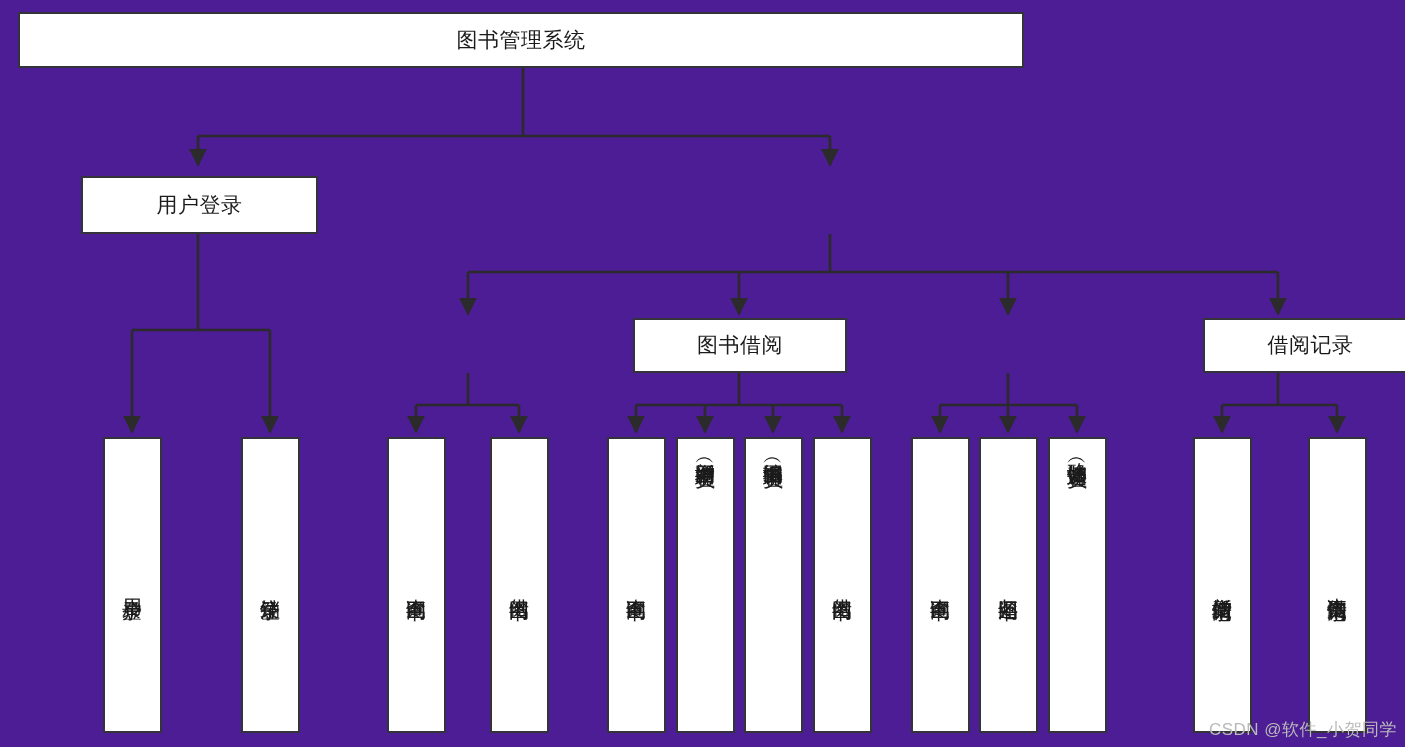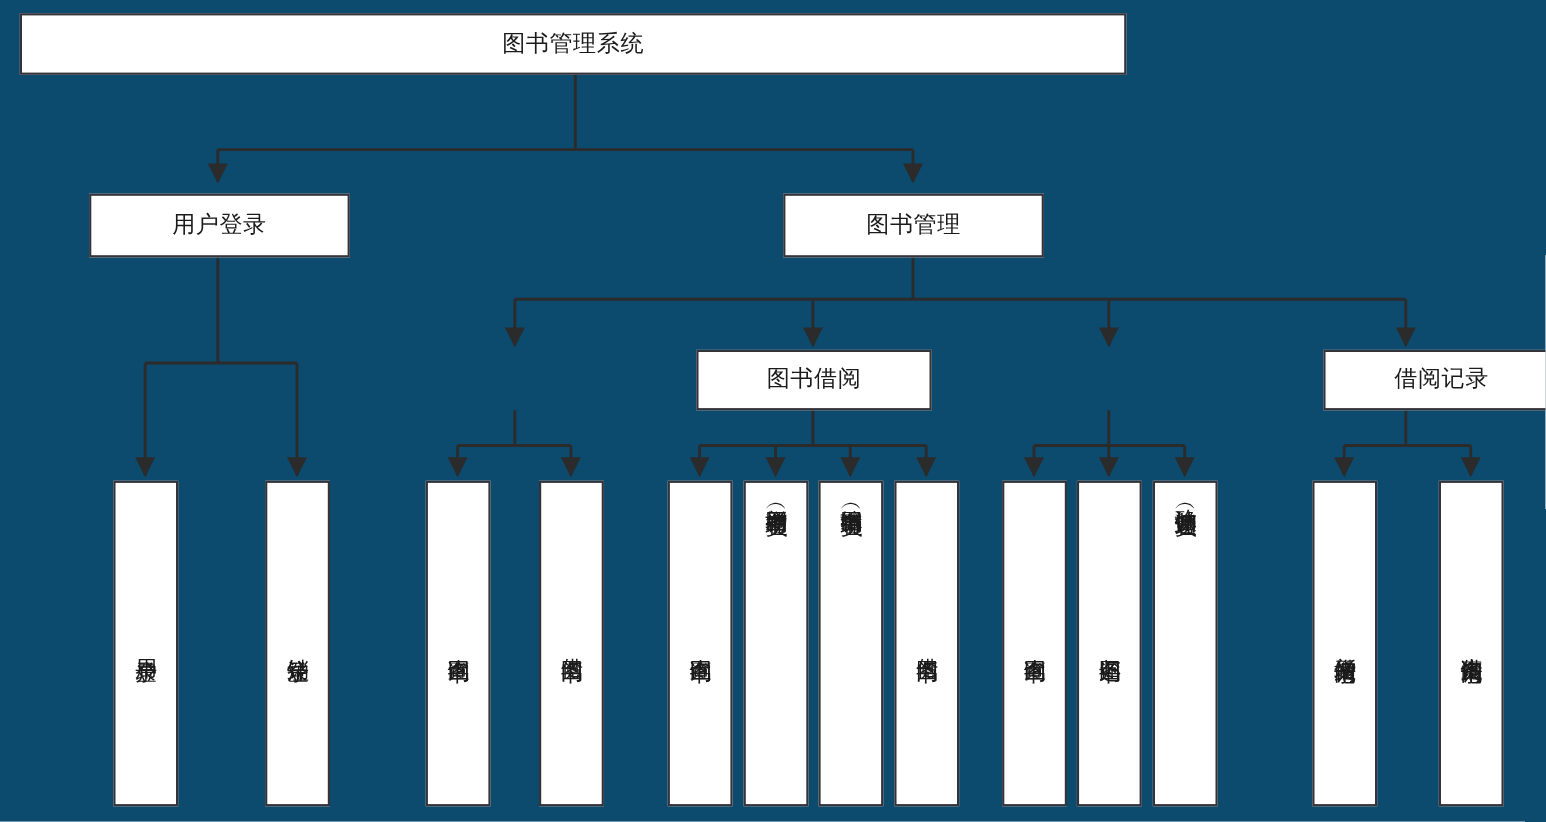--- a/index.html
+++ b/index.html
@@ -10,21 +10,21 @@
   body {
     width: 1405px;
     height: 747px;
     font-family: "Liberation Sans", sans-serif;
     overflow: hidden;
   }
   #canvas {
     position: relative;
     width: 1405px;
     height: 747px;
-    background: #0c4a6e;
+    background: #4c1d95;
   }
   svg#wires {
     position: absolute;
     left: 0;
     top: 0;
     width: 1405px;
     height: 747px;
     pointer-events: none;
   }
   .node {
@@ -130,23 +130,20 @@
     </g>
   </svg>
 
   <div class="node horiz" style="left:18px; top:12px; width:1006px; height:56px;">
     <span class="label">图书管理系统</span>
   </div>
 
   <div class="node horiz" style="left:81px; top:176px; width:237px; height:58px;">
     <span class="label">用户登录</span>
   </div>
-  <div class="node horiz" style="left:712px; top:176px; width:237px; height:58px;">
-    <span class="label">图书管理</span>
-  </div>
 
   <div class="node horiz" style="left:633px; top:318px; width:214px; height:55px;">
     <span class="label">图书借阅</span>
   </div>
   <div class="node horiz" style="left:1171px; top:318px; width:215px; height:55px;margin-left:32px;">
     <span class="label">借阅记录</span>
   </div>
 
   <div class="node vert centered" style="left:103px; top:437px; width:59px; height:296px;">
     <span class="label">用户登录</span>
@@ -185,14 +182,15 @@
     <span class="label">确认归还（管理员）</span>
   </div>
 
   <div class="node vert centered" style="left:1193px; top:437px; width:59px; height:296px;">
     <span class="label">新增借阅记录</span>
   </div>
   <div class="node vert centered" style="left:1308px; top:437px; width:59px; height:296px;">
     <span class="label">查询借阅记录</span>
   </div>
 
+  <div id="watermark">CSDN @软件_小贺同学</div>
 
 </div>
 
 </body></html>

